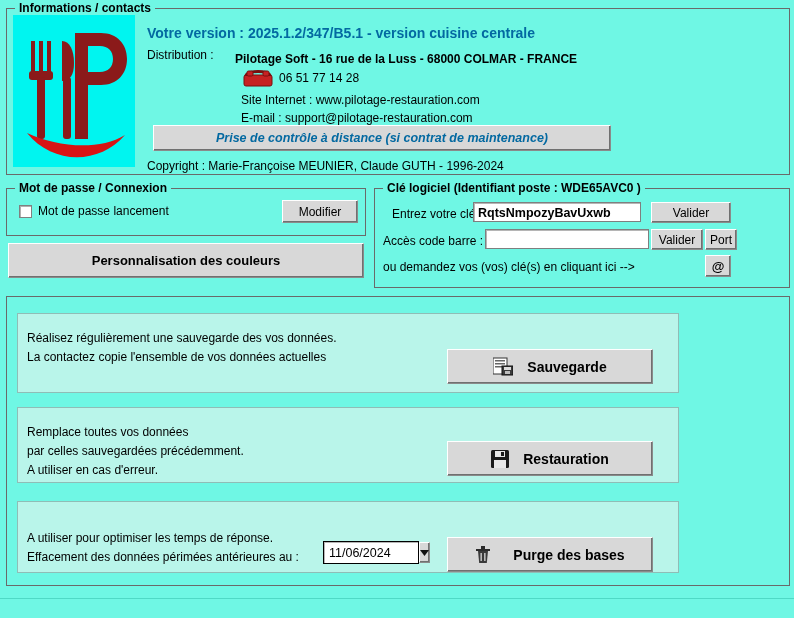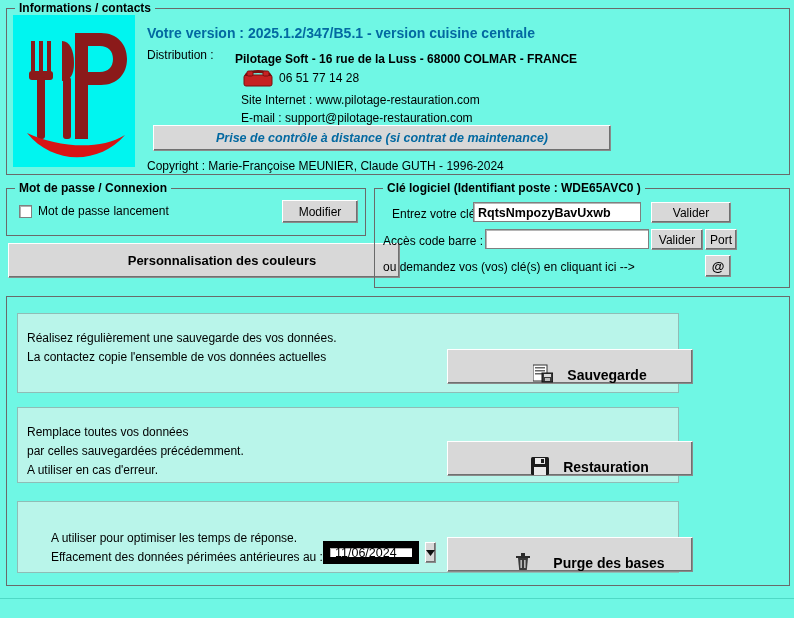--- a/index.html
+++ b/index.html
@@ -162,21 +162,20 @@
     border: 1px solid #8a8a8a;
     border-top-color: #ffffff;
     border-left-color: #ffffff;
     box-shadow: inset -1px -1px 0 #707070;
     font-size: 13px;
     font-weight: bold;
     display: flex;
     align-items: center;
     justify-content: center;
     cursor: pointer;
-    padding-left: 36px;
   }
 
   
   #key-group {
     left: 374px;
     top: 188px;
     width: 414px;
     height: 98px;
   }
   .field-label {
@@ -252,56 +251,55 @@
 
   .db-text {
     position: absolute;
     left: 20px;
     font-size: 12px;
     line-height: 19px;
     white-space: nowrap;
   }
   #db-text-1 { top: 32px; }
   #db-text-2 { top: 126px; }
-  #db-text-3 { top: 232px; margin-left: 24px; }
+  #db-text-3 { top: 232px; }
 
   .db-button {
     position: absolute;
     width: 204px;
     height: 33px;
     background: #d8d8d8;
     border: 1px solid #8a8a8a;
     border-top-color: #ffffff;
     border-left-color: #ffffff;
     box-shadow: inset -1px -1px 0 #707070;
     font-size: 14px;
     font-weight: bold;
     display: flex;
-    align-items: flex-end;
+    align-items: center;
     justify-content: center;
     gap: 14px;
     cursor: pointer;
-    padding-left: 40px;
   }
   #backup-button { left: 440px; top: 348px - 296px; }
   #backup-button { left: 440px; top: 52px; }
   #restore-button { left: 440px; top: 144px; }
   #purge-button { left: 440px; top: 240px; gap: 22px; }
 
   .btn-icon { display: inline-flex; align-items: center; }
 
   
   #date-combo {
     position: absolute;
     left: 316px;
     top: 244px;
     width: 96px;
     height: 23px;
     background: #ffffff;
-    border: 7px solid #000000;
+    border: 1px solid #000000;
     box-shadow: inset 1px 1px 0 #b5b5b5;
     display: flex;
     align-items: center;
     box-sizing: border-box;
     gap: 28px;
   }
   #date-value {
     flex: 1;
     padding-left: 5px;
     font-size: 12.5px;

